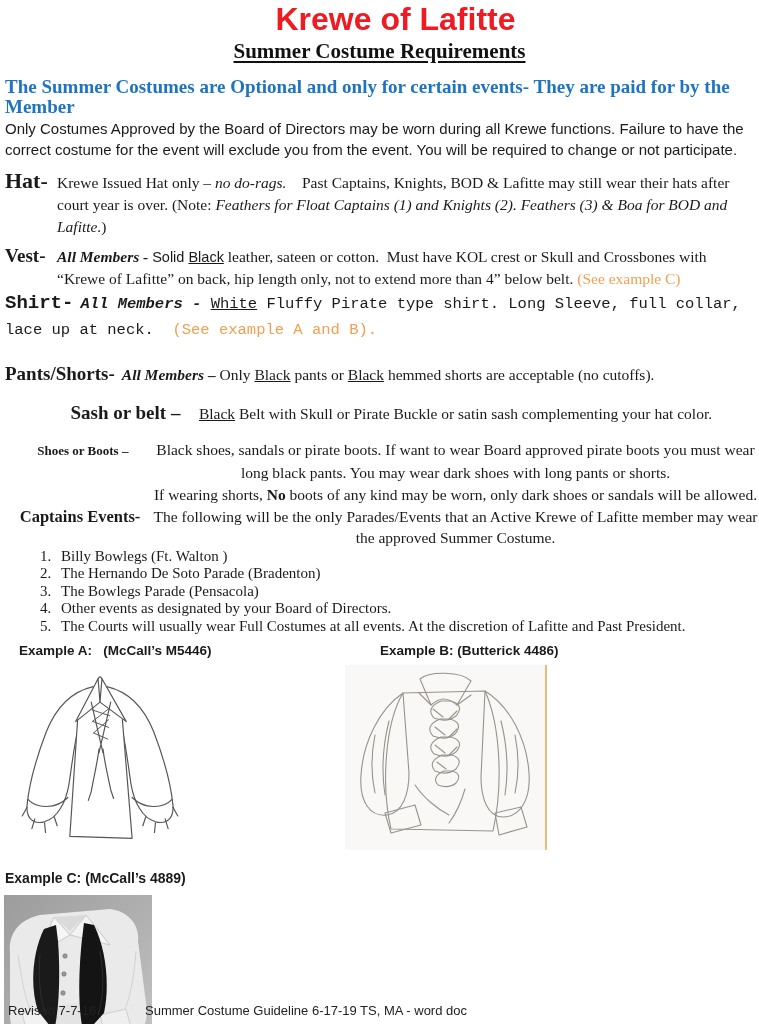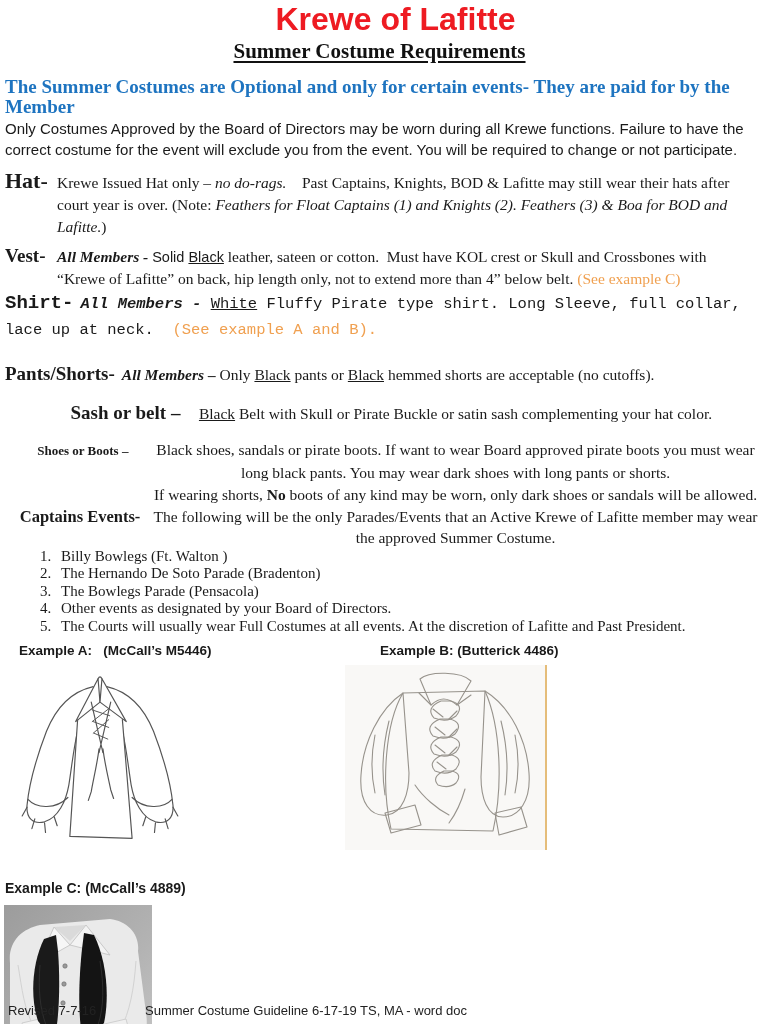--- a/index.html
+++ b/index.html
@@ -42,21 +42,21 @@
   .events-list li{padding-left:6px;}
   
   .ex-labels{position:relative;margin-top:8px;height:18px;
              font-family:"Liberation Sans",sans-serif;font-weight:bold;font-size:13.5px;}
   .ex-labels .exa{position:absolute;left:19px;white-space:pre-wrap;}
   .ex-labels .exb{position:absolute;left:380px;white-space:pre-wrap;text-align:right;}
   .ex-images{position:relative;margin-top:4px;height:188px;}
   .exa-img{position:absolute;left:5px;top:6px;}
   .exb-wrap{position:absolute;left:345px;top:0;width:200px;height:185px;
             background:#f9f8f6;border-right:2px solid #e5bd7a;}
-  .exc-label{margin:26px 0 0 5px;font-family:"Liberation Sans",sans-serif;
+  .exc-label{margin:16px 0 0 5px;font-family:"Liberation Sans",sans-serif;
              font-weight:bold;font-size:14px;line-height:18px;}
   .exc-photo{display:block;margin:8px 0 0 4px;}
   .sketch{stroke:#97938c;fill:none;stroke-width:1.1;stroke-linecap:round;stroke-linejoin:round;}
   .lineart{stroke:#555;fill:#fff;stroke-width:1.2;stroke-linecap:round;stroke-linejoin:round;}
   
   .footer{position:absolute;top:1003px;left:0;width:759px;height:18px;
           font-family:"Liberation Sans",sans-serif;font-size:13px;color:#222;}
   .footer .f-left{position:absolute;left:8px;}
   .footer .f-center{position:absolute;left:145px;}
 </style>

